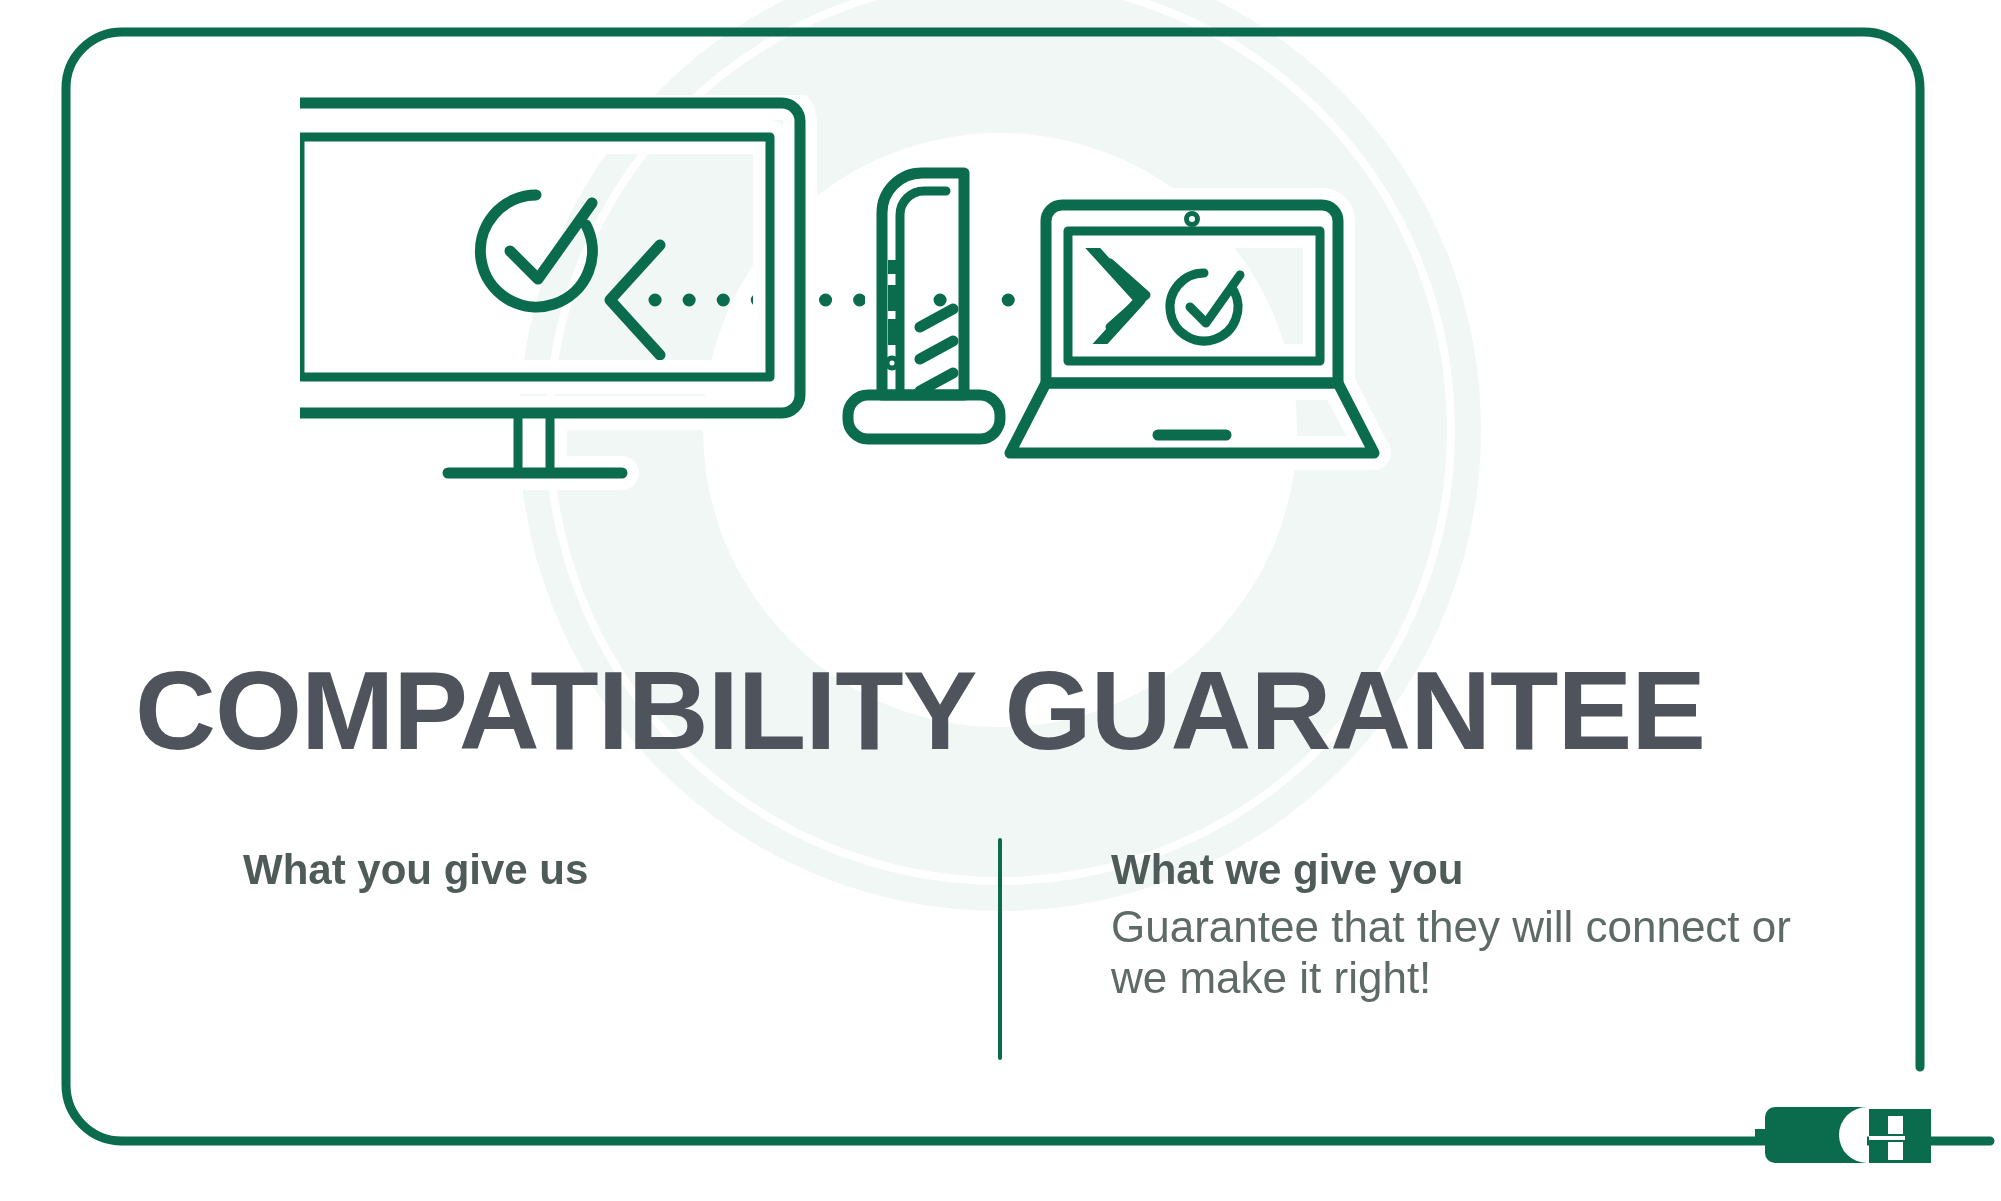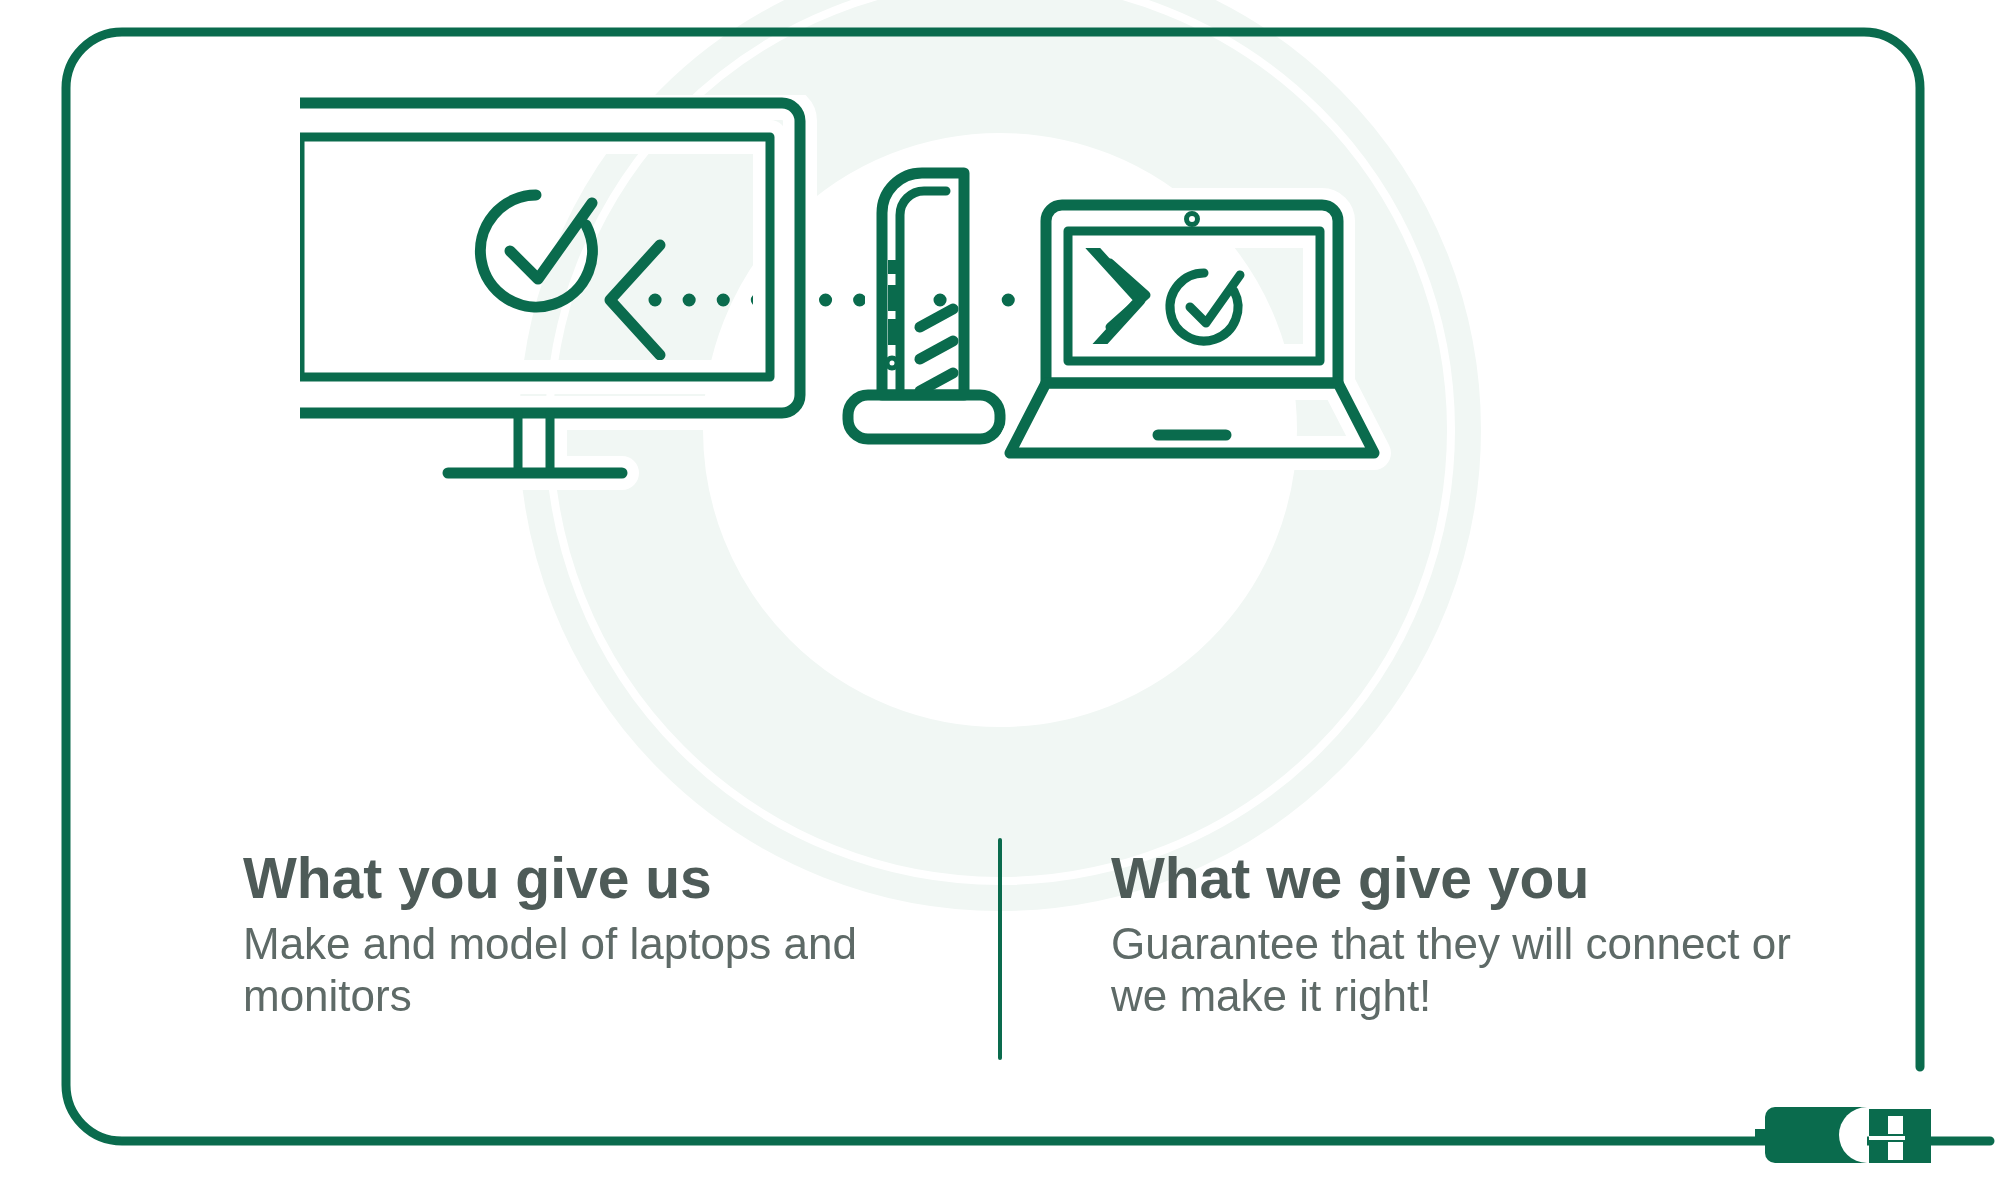--- a/index.html
+++ b/index.html
@@ -61,21 +61,21 @@
 
   
   .text-col {
     position: absolute;
     top: 845px;
   }
   #col-left  { left: 243px; width: 700px; }
   #col-right { left: 1111px; width: 720px; }
 
   .col-heading {
-    font-size: 57px;
+    font-size: 42px;
     font-weight: bold;
     color: #4e5b58;
     margin: 0 0 6px 0;
     line-height: 1.18;
   }
   .col-body {
     font-size: 44px;
     font-weight: normal;
     color: #5e6a67;
     margin: 0;
@@ -220,24 +220,24 @@
 
       <g>
         <path d="M 904 178
                  A 34 34 0 1 0 934 196" class="gl-t"></path>
         <path d="M 890 212 L 906 228 L 940 180" class="gl-t"></path>
       </g>
     </g>
 
   </svg>
 
+  <div id="page-title">COMPATIBILITY GUARANTEE</div>
 
   <div id="col-left" class="text-col">
     <p class="col-heading">What you give us</p>
-    <p class="col-body">Make and model of laptops and monitors</p>
   </div>
 
   <div id="column-divider"></div>
 
   <div id="col-right" class="text-col">
     <p class="col-heading">What we give you</p>
     <p class="col-body">Guarantee that they will connect or we make it right!</p>
   </div>
 
   <svg id="brand-logo" viewBox="0 0 210 80" xmlns="http://www.w3.org/2000/svg" aria-hidden="true">

